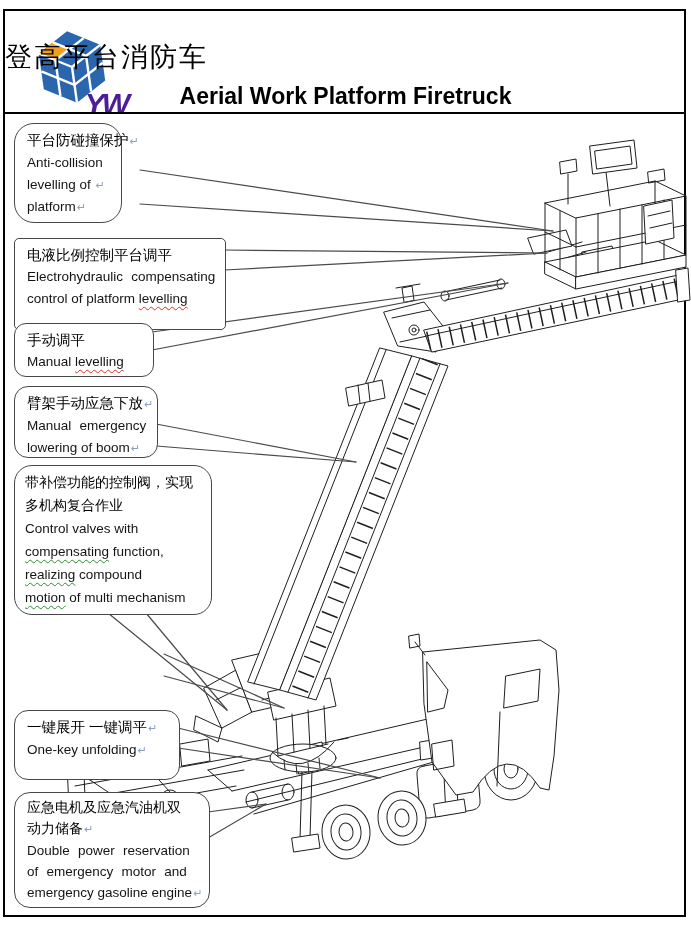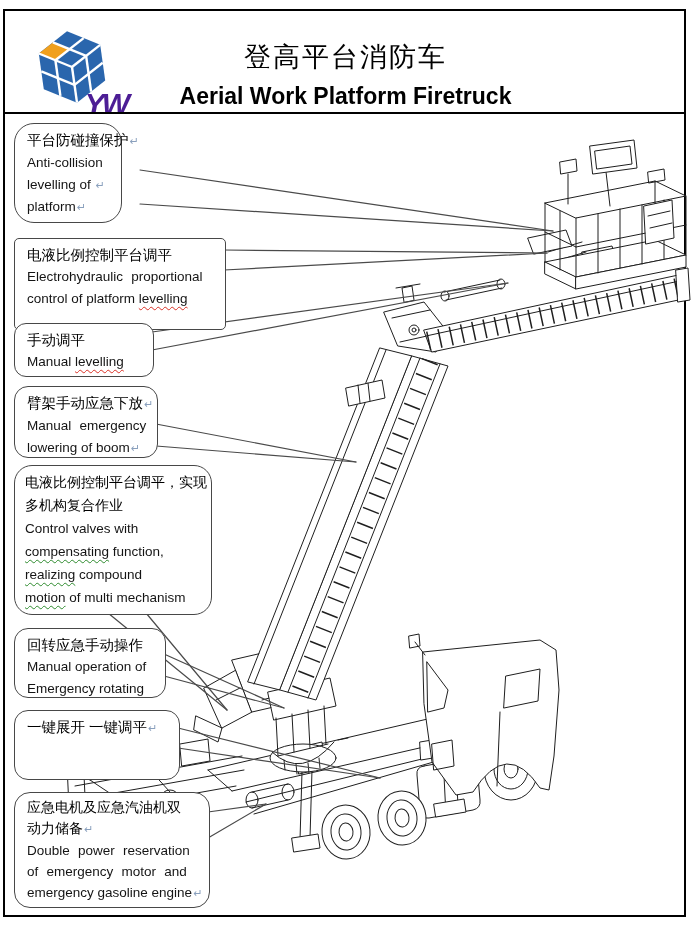--- a/index.html
+++ b/index.html
@@ -5,21 +5,21 @@
   html,body{margin:0;padding:0;background:#fff;}
   #page{position:relative;width:691px;height:933px;background:#fff;overflow:hidden;
         font-family:"Liberation Sans",sans-serif;color:#000;}
   #page-border{position:absolute;left:3px;top:9px;width:683px;height:908px;
         border:2px solid #000;box-sizing:border-box;}
   #header{position:absolute;left:5px;top:11px;width:681px;height:101px;}
   #header-divider{position:absolute;left:5px;top:112px;width:681px;height:2px;background:#000;}
   #logo{position:absolute;left:22px;top:14px;width:100px;height:96px;}
   #logo-text{position:absolute;left:18px;top:76px;width:104px;text-align:right;
         font-weight:bold;font-style:italic;font-size:30px;letter-spacing:-3px;color:#4c1d95;}
-  #title-zh{position:absolute;left:0;top:28px;width:100%;text-align:center;
+  #title-zh{position:absolute;left:0;top:28px;width:100%;
         font-family:"Liberation Serif",serif;font-size:27px;letter-spacing:2px;}
   #title-en{position:absolute;left:0;top:72px;width:100%;text-align:center;
         font-weight:bold;font-size:23px;}
   svg.drawing{position:absolute;left:0;top:0;z-index:1;}
   .callout{position:absolute;background:#fff;border:1.6px solid #474747;
         box-sizing:border-box;z-index:3;padding:5px 8px 3px 12px;line-height:22px;}
   .zh{font-size:14.5px;color:#000;white-space:nowrap;}
   .en{font-size:13.5px;color:#141414;white-space:nowrap;}
   .wide{word-spacing:4.5px;}
   .sq-red{text-decoration-line:underline;text-decoration-style:wavy;
@@ -251,52 +251,48 @@
 
   <div class="callout" style="left:14px;top:123px;width:108px;height:100px;border-radius:20px;">
     <div class="zh"><span>平台防碰撞保护</span><span class="ret">↵</span></div>
     <div class="en"><span>Anti-collision</span></div>
     <div class="en"><span>levelling of </span><span class="ret">↵</span></div>
     <div class="en"><span>platform</span><span class="ret">↵</span></div>
   </div>
 
   <div class="callout" style="left:14px;top:238px;width:212px;height:92px;border-radius:5px;">
     <div class="zh"><span>电液比例控制平台调平</span></div>
-    <div class="en wide"><span>Electrohydraulic proportional</span></div>
+    <div class="en wide"><span>Electrohydraulic compensating</span></div>
     <div class="en"><span>control of platform </span><span class="sq-red">levelling</span></div>
   </div>
 
   <div class="callout" style="left:14px;top:323px;width:140px;height:54px;border-radius:12px;">
     <div class="zh"><span>手动调平</span></div>
     <div class="en"><span>Manual </span><span class="sq-red">levelling</span></div>
   </div>
 
   <div class="callout" style="left:14px;top:386px;width:144px;height:72px;border-radius:14px;">
     <div class="zh"><span>臂架手动应急下放</span><span class="ret">↵</span></div>
     <div class="en wide"><span>Manual emergency</span></div>
     <div class="en"><span>lowering of boom</span><span class="ret">↵</span></div>
   </div>
 
   <div class="callout" style="left:14px;top:465px;width:198px;height:150px;border-radius:18px;line-height:23px;padding-left:10px;">
-    <div class="zh" style="font-size:14px;"><span>电液比例控制平台调平，实现</span></div>
+    <div class="zh" style="font-size:14px;"><span>带补偿功能的控制阀，实现</span></div>
     <div class="zh" style="font-size:14px;"><span>多机构复合作业</span></div>
     <div class="en"><span>Control valves with</span></div>
     <div class="en"><span class="sq-green">compensating</span><span> function,</span></div>
     <div class="en"><span class="sq-green">realizing</span><span> compound</span></div>
     <div class="en"><span class="sq-green">motion</span><span> of multi mechanism</span></div>
   </div>
 
-  <div class="callout" style="left:14px;top:628px;width:152px;height:70px;border-radius:14px;">
-    <div class="zh"><span>回转应急手动操作</span></div>
-    <div class="en"><span>Manual operation of</span></div>
-    <div class="en"><span>Emergency rotating</span></div>
-  </div>
 
   <div class="callout" style="left:14px;top:710px;width:166px;height:70px;border-radius:14px;">
     <div class="zh"><span>一键展开 一键调平</span><span class="ret">↵</span></div>
+    <div class="en"><span>One-key unfolding</span><span class="ret">↵</span></div>
   </div>
 
   <div class="callout" style="left:14px;top:792px;width:196px;height:116px;border-radius:16px;line-height:21px;padding-top:4px;padding-left:12px;">
     <div class="zh" style="font-size:14px;"><span>应急电机及应急汽油机双</span></div>
     <div class="zh" style="font-size:14px;"><span>动力储备</span><span class="ret">↵</span></div>
     <div class="en wide"><span>Double power reservation</span></div>
     <div class="en wide"><span>of emergency motor and</span></div>
     <div class="en"><span>emergency gasoline engine</span><span class="ret">↵</span></div>
   </div>
 </div>

